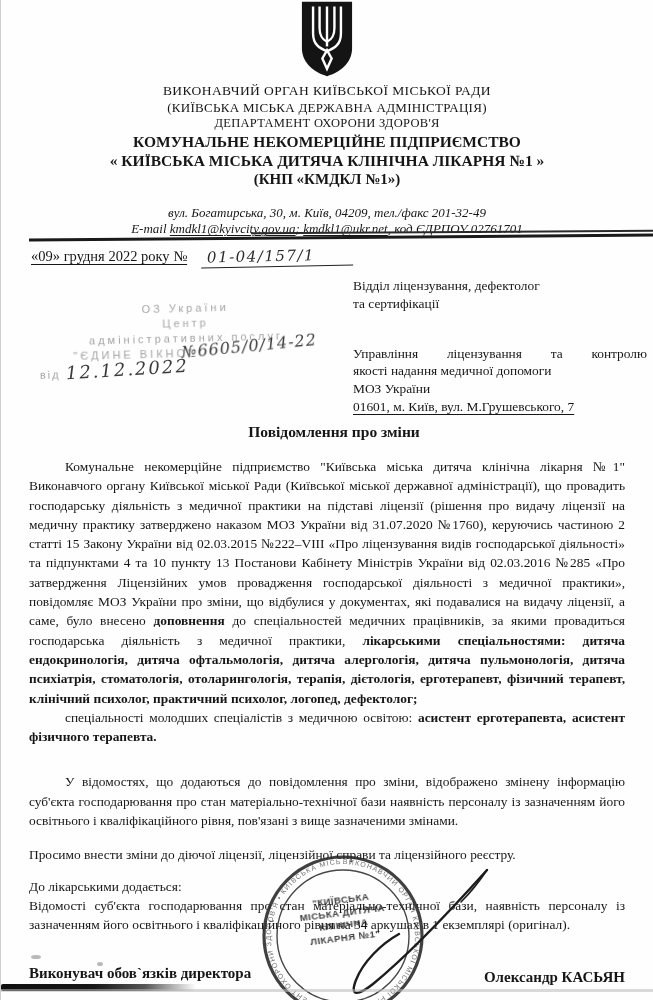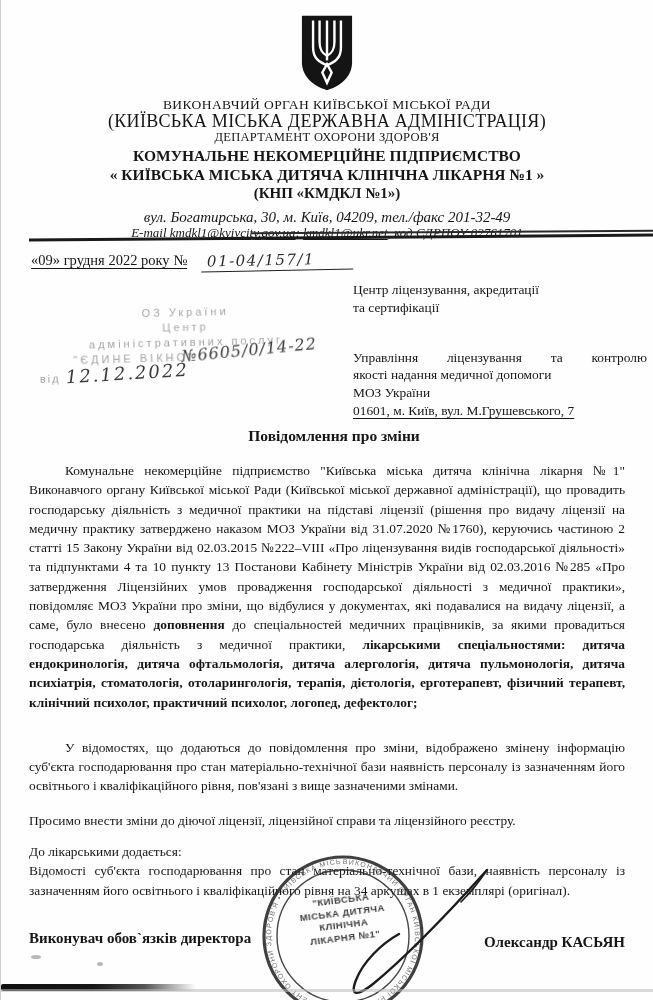--- a/index.html
+++ b/index.html
@@ -6,29 +6,29 @@
   .page{
     position:relative; width:653px; height:1000px; margin:0 auto;
     background:#fefefe; overflow:hidden; color:#161616;
     font-family:"Liberation Serif", serif;
     border-left:1px solid #cfcfcf; box-sizing:border-box;
   }
   .b{font-weight:bold;}
   .u{text-decoration:underline; text-underline-offset:2px;margin-top:44px;}
 
   
-  .hdr{ text-align:center; padding-top:14px; }
+  .hdr{ text-align:center; }
   .emblem{ width:56px; height:78px; margin:0 auto 4px auto; display:block; }
   .h-l1{ font-size:13.5px; letter-spacing:.4px; line-height:17px;}
-  .h-l2{ font-size:18px; letter-spacing:.3px; line-height:17px;}
+  .h-l2{ font-size:13px; letter-spacing:.3px; line-height:17px;}
   .h-l3{ font-size:12.5px; letter-spacing:.3px; line-height:15px;}
   .h-l4{ font-size:15.5px; font-weight:bold; line-height:19px; margin-top:1px;}
   .h-l5{ font-size:15.5px; font-weight:bold; line-height:19px;}
   .h-l6{ font-size:15px;  font-weight:bold; line-height:18px;}
-  .h-addr{ font-style:italic; font-size:15px; line-height:16px; margin-top:7px;}
+  .h-addr{ font-style:italic; font-size:13px; line-height:16px; margin-top:17px;}
   .h-mail{ font-style:italic; font-size:13px; line-height:16px;}
 
   .rule1{ position:absolute; left:28px; right:-4px; top:236px; height:2.6px; background:#1a1a1a; transform:rotate(-0.45deg);}
   .rule2{ position:absolute; left:250px; right:-4px; top:231px; height:1.6px; background:#2a2a2a; transform:rotate(-0.35deg);}
 
   .dateline{ margin:10px 0 0 30px; font-size:14.5px;}
   .dl-prefix{ text-decoration:underline; text-underline-offset:3px;}
   .hand{ font-family:"DejaVu Serif", serif; font-style:italic; color:#2b2b2b;}
   .dl-number{ display:inline-block; min-width:140px; margin-left:10px; padding:0 6px 1px 6px;
     border-bottom:1.4px solid #222; font-size:15px; letter-spacing:1.5px; transform:rotate(-1.2deg);}
@@ -122,33 +122,34 @@
         <span>"ЄДИНЕ ВІКНО"</span>
         <span class="in-num hand">№6605/0/14-22</span>
       </div>
       <div class="in-row5">
         <span class="in-from">від</span>
         <span class="in-date hand">12.12.2022</span>
       </div>
     </div>
 
     <div class="recipient">
-      <div>Центр ліцензування, акредитації</div>
+      <div>Відділ ліцензування, дефектолог</div>
       <div>та сертифікації</div>
       <div class="rc-just">Управління ліцензування та контролю</div>
       <div>якості надання медичної допомоги</div>
       <div>МОЗ України</div>
       <div class="rc-und">01601, м. Київ, вул. М.Грушевського, 7</div>
     </div>
   </div>
 
   <div class="title">Повідомлення про зміни</div>
 
   <div class="content">
     <p class="p ind p1"><span>Комунальне некомерційне підприємство  "Київська міська дитяча клінічна лікарня №1" Виконавчого органу Київської міської Ради (Київської міської державної адміністрації), що провадить господарську діяльність з медичної практики на підставі ліцензії (рішення про видачу ліцензії на медичну практику затверджено наказом МОЗ України від 31.07.2020 №1760), керуючись частиною 2 статті 15 Закону України від 02.03.2015 №222–VIII «Про ліцензування видів господарської діяльності» та підпунктами 4 та 10 пункту 13 Постанови Кабінету Міністрів України від 02.03.2016 №285 «Про затвердження Ліцензійних умов провадження господарської діяльності з медичної практики», повідомляє МОЗ України про зміни, що відбулися у документах, які подавалися на видачу ліцензії, а саме, було внесено </span><span class="b">доповнення</span><span> до спеціальностей медичних працівників, за якими провадиться господарська діяльність з медичної практики, </span><span class="b">лікарськими спеціальностями: дитяча ендокринологія, дитяча офтальмологія, дитяча алергологія, дитяча пульмонологія, дитяча психіатрія, стоматологія, отоларингологія, терапія, дієтологія, ерготерапевт, фізичний терапевт, клінічний психолог, практичний психолог, логопед, дефектолог;</span></p>
+    <p class="p ind"><span>спеціальності молодших спеціалістів з медичною освітою: </span><span class="b">асистент ерготерапевта, асистент фізичного терапевта.</span></p>
     <p class="p ind p3"><span>У відомостях, що додаються до повідомлення про зміни, відображено змінену інформацію суб'єкта господарювання про стан матеріально-технічної бази наявність персоналу із зазначенням його освітнього і кваліфікаційного рівня, пов'язані з вище зазначеними змінами.</span></p>
     <p class="p p4"><span>Просимо внести зміни до діючої ліцензії, ліцензійної справи та ліцензійного реєстру.</span></p>
     <p class="p p5h">До лікарськими додається:</p>
     <p class="p p5"><span>Відомості суб'єкта господарювання про стан матеріально-технічної бази, наявність персоналу із зазначенням його освітнього і кваліфікаційного рівня на 34 аркушах в 1 екземплярі (оригінал).</span></p>
   </div>
 
   <div class="sigrow">
     <div>Виконувач обов`язків директора</div>
     <div class="sig-right">Олександр КАСЬЯН</div>
   </div>

